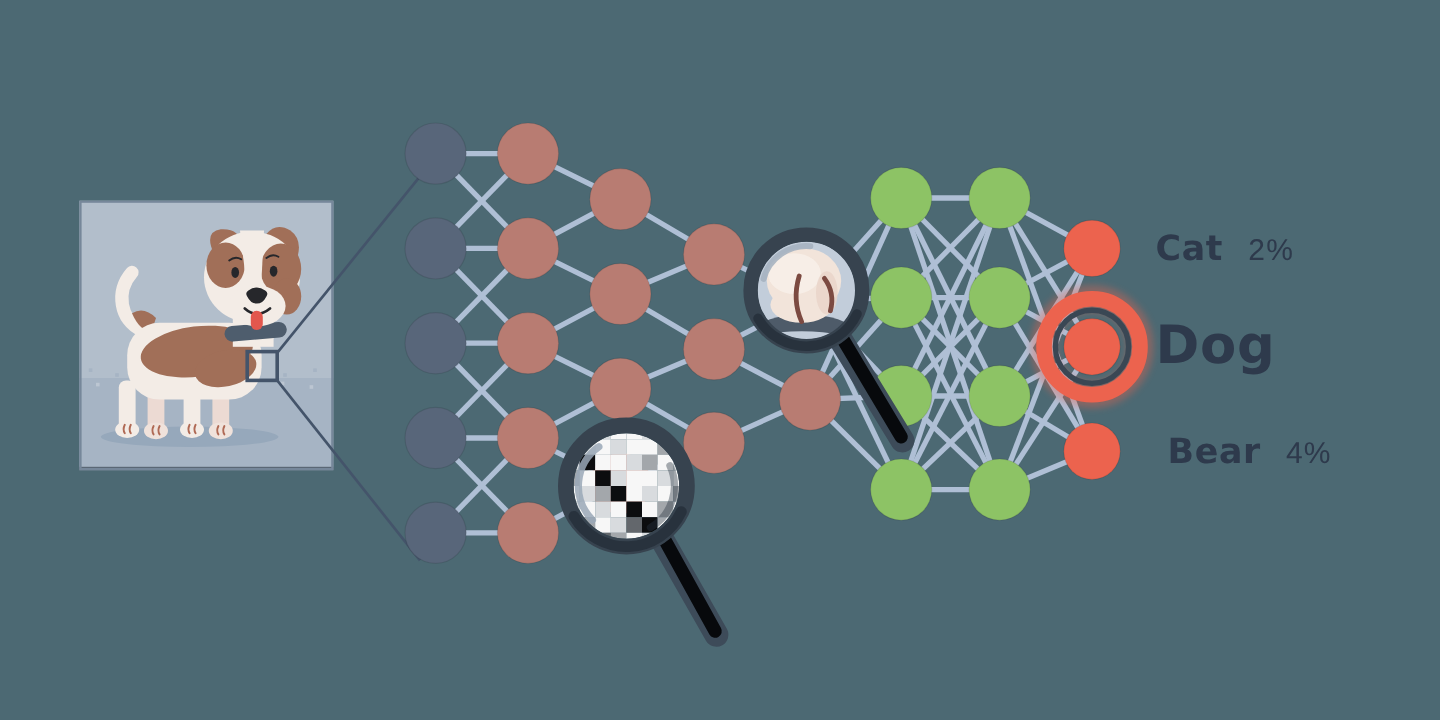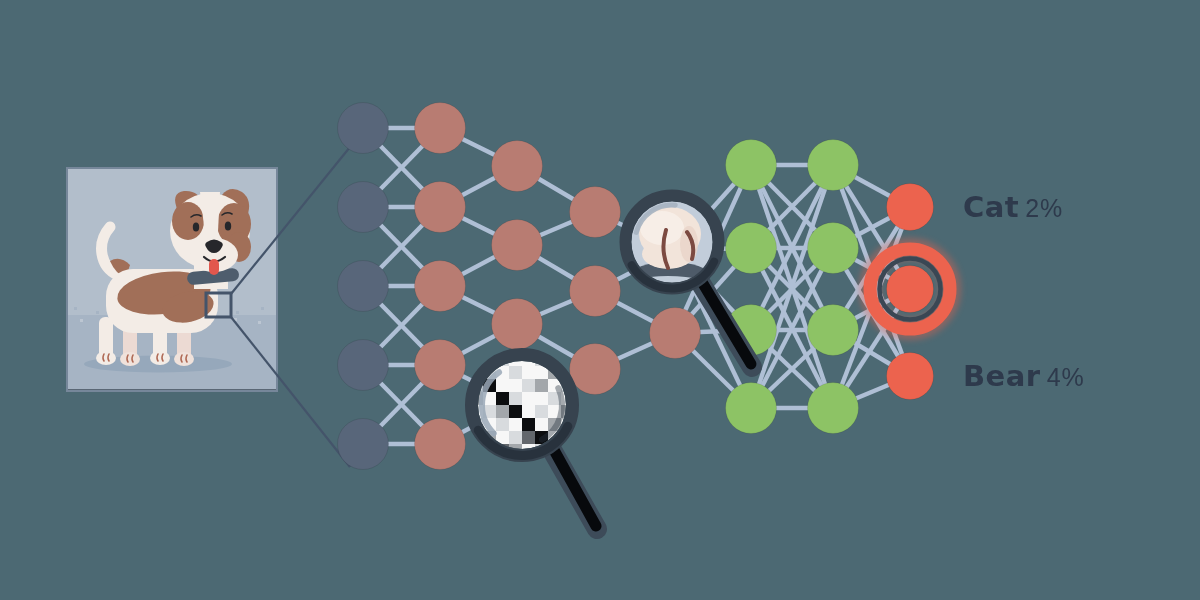--- a/index.html
+++ b/index.html
@@ -1,19 +1,19 @@
 <!DOCTYPE html>
 <html><head>
 <meta charset="utf-8">
 <style>
   html,body{margin:0;padding:0}
   #stage{position:relative;width:1200px;height:600px;overflow:hidden;background:#4C6973;font-family:"Liberation Sans",sans-serif}
   #dogbox{position:absolute;left:66px;top:167px;width:212px;height:225px;z-index:1}
   #scene{position:absolute;left:0;top:0;width:1200px;height:600px;z-index:2}
-  #outputs .out-row{position:absolute;left:963px;transform:translateY(-50%);display:flex;align-items:baseline;gap:6px;z-index:3;color:#2E3A4C;white-space:nowrap}
+  #outputs .out-row{position:absolute;left:963px;transform:translateY(-50%);display:flex;align-items:baseline;gap:21px;z-index:3;color:#2E3A4C;white-space:nowrap}
   .nm{font-family:"DejaVu Sans","Liberation Sans",sans-serif;font-weight:700;font-size:29px;letter-spacing:.5px}
   .pc{font-family:"Liberation Sans",sans-serif;font-weight:400;font-size:25px;letter-spacing:1px}
   .primary .nm{font-size:44px}
   .primary .pc{font-size:40px}
 </style>
 </head>
 <body>
 
 <div id="stage" style="background: rgb(76, 105, 115);">
 
@@ -304,19 +304,20 @@
         <path d="M714.1433120972042,261.65174917094254 A46.5,46.5 0 0 1 631.7298187240236,265.25" fill="none" stroke="rgba(18,26,35,0.40)" stroke-width="8" stroke-linecap="round"></path>
       </g>
     </svg>
 
   <div id="outputs">
     <div class="out-row" id="out-0" style="top: 207px;">
       <span class="nm">Cat</span>
       <span class="pc">2%</span>
     </div>
     <div class="out-row primary" id="out-1" style="top: 288px;">
+      <span class="nm">Dog</span>
     </div>
-    <div class="out-row" id="out-2" style="top: 376px;">
+    <div class="out-row" id="out-2" style="top: 376px; margin-left: 10px;">
       <span class="nm">Bear</span>
       <span class="pc">4%</span>
     </div>
   </div>
 </div>
 
 </body></html>

